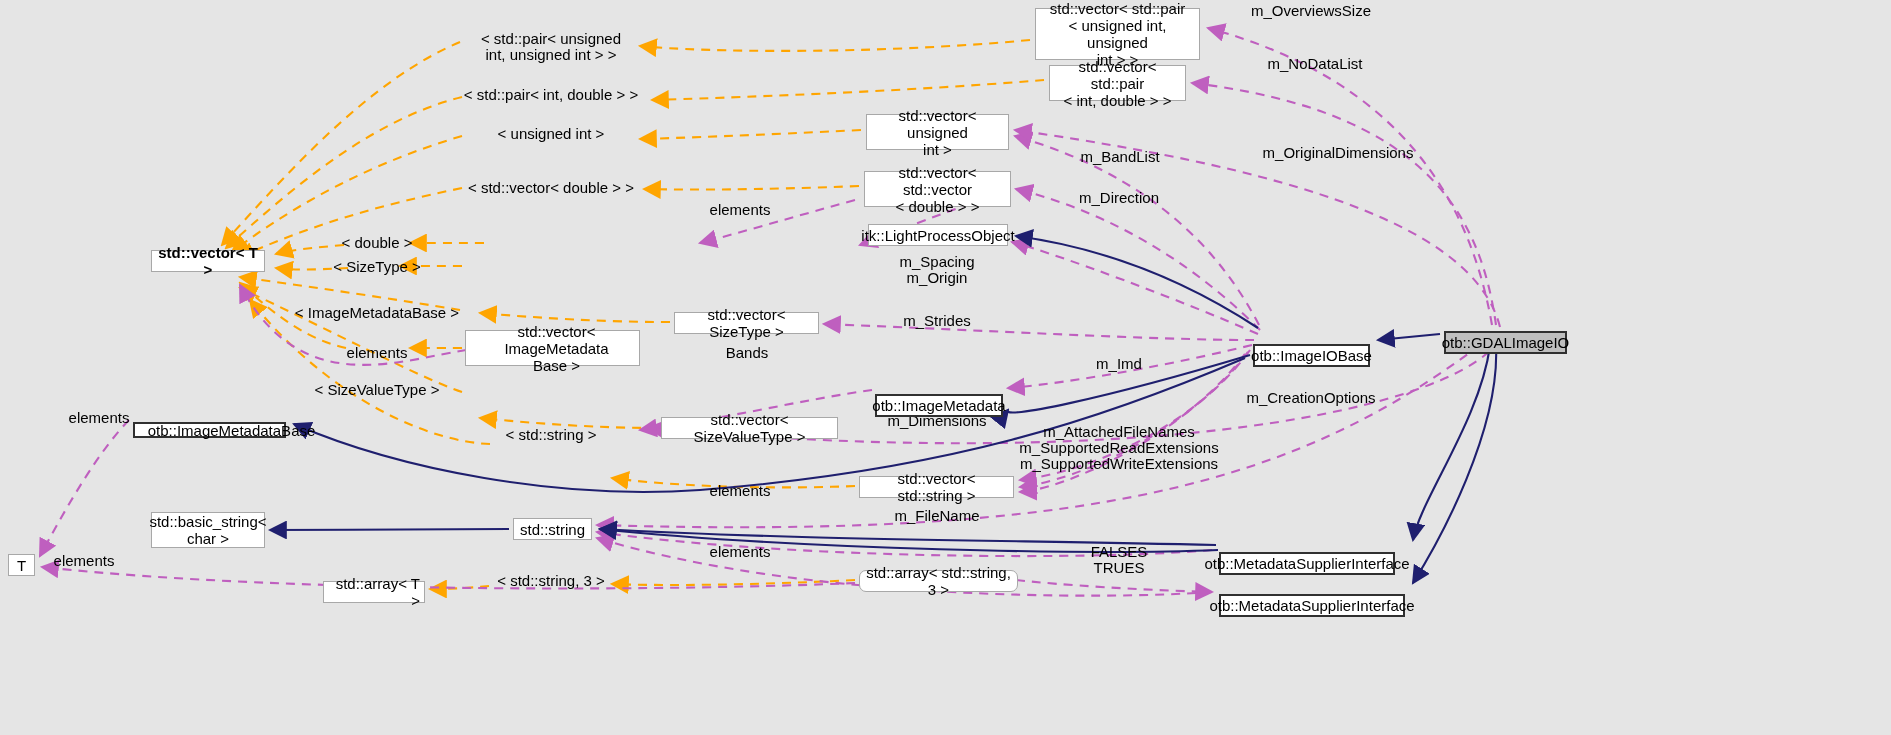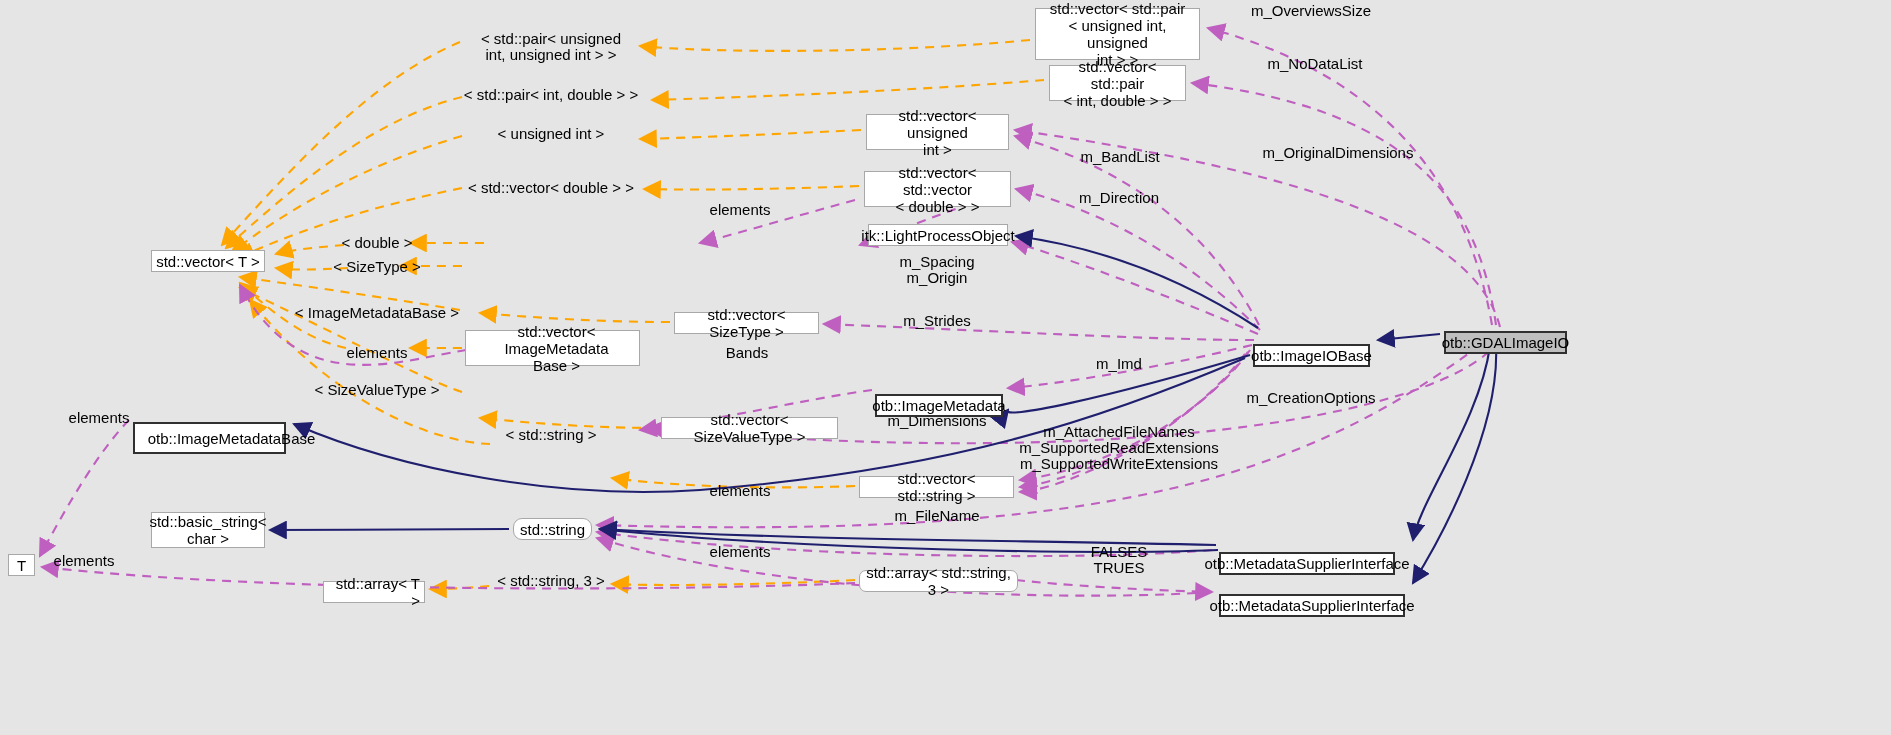--- a/index.html
+++ b/index.html
@@ -143,33 +143,33 @@
       <div class="node" style="left: 1035px; top: 8px; width: 165px; height: 52px;"><span>std::vector&lt; std::pair
 &lt; unsigned int, unsigned
 int &gt; &gt;</span></div>
       <div class="node" style="left: 1049px; top: 65px; width: 137px; height: 36px;"><span>std::vector&lt; std::pair
 &lt; int, double &gt; &gt;</span></div>
       <div class="node" style="left: 866px; top: 114px; width: 143px; height: 36px;"><span>std::vector&lt; unsigned
 int &gt;</span></div>
       <div class="node" style="left: 864px; top: 171px; width: 147px; height: 36px;"><span>std::vector&lt; std::vector
 &lt; double &gt; &gt;</span></div>
       <div class="node" style="left: 868px; top: 224px; width: 140px; height: 22px;"><span>itk::LightProcessObject</span></div>
-      <div class="node" style="left: 151px; top: 250px; width: 114px; height: 22px;"><span>std::vector&lt; T &gt;</span></div>
+      <div class="node" style="left: 151px; top: 250px; width: 114px; height: 22px; font-weight: bold;"><span>std::vector&lt; T &gt;</span></div>
       <div class="node" style="left: 674px; top: 312px; width: 145px; height: 22px;"><span>std::vector&lt; SizeType &gt;</span></div>
       <div class="node bold" style="left: 1253px; top: 331px; width: 117px; height: 23px;"><span>otb::ImageIOBase</span></div>
       <div class="node highlight" style="left: 1444px; top: 331px; width: 123px; height: 23px;"><span>otb::GDALImageIO</span></div>
       <div class="node" style="left: 465px; top: 330px; width: 175px; height: 36px; padding-left: 12px;"><span>std::vector&lt; ImageMetadata
 Base &gt;</span></div>
       <div class="node bold" style="left: 875px; top: 381px; width: 128px; height: 23px;"><span>otb::ImageMetadata</span></div>
-      <div class="node bold" style="left: 133px; top: 409px; width: 153px; height: 32px; padding-left: 48px;"><span>otb::ImageMetadataBase</span></div>
+      <div class="node bold" style="left: 133px; top: 409px; width: 153px; height: 16px; padding-left: 48px;"><span>otb::ImageMetadataBase</span></div>
       <div class="node" style="left: 661px; top: 417px; width: 177px; height: 22px;"><span>std::vector&lt; SizeValueType &gt;</span></div>
       <div class="node" style="left: 859px; top: 476px; width: 155px; height: 22px;"><span>std::vector&lt; std::string &gt;</span></div>
       <div class="node" style="left: 151px; top: 512px; width: 114px; height: 36px;"><span>std::basic_string&lt;
 char &gt;</span></div>
-      <div class="node" style="left: 513px; top: 518px; width: 79px; height: 22px; border-radius: 9px;"><span>std::string</span></div>
+      <div class="node" style="left: 513px; top: 518px; width: 79px; height: 22px;"><span>std::string</span></div>
       <div class="node bold" style="left: 1219px; top: 539px; width: 176px; height: 23px;"><span>otb::MetadataSupplierInterface</span></div>
       <div class="node" style="left: 8px; top: 554px; width: 27px; height: 22px;"><span>T</span></div>
       <div class="node bold" style="left: 1219px; top: 581px; width: 186px; height: 23px;"><span>otb::MetadataSupplierInterface</span></div>
       <div class="node" style="left: 323px; top: 581px; width: 102px; height: 22px; text-align: right;"><span>std::array&lt; T &gt;</span></div>
       <div class="node" style="left: 859px; top: 570px; width: 159px; height: 22px; border-radius: 7px;"><span>std::array&lt; std::string, 3 &gt;</span></div>
     </div>
   <div id="labels">
       <div class="edge-label" style="left: 551px; top: 31px;">&lt; std::pair&lt; unsigned
 int, unsigned int &gt; &gt;</div>
       <div class="edge-label" style="left: 551px; top: 87px;">&lt; std::pair&lt; int, double &gt; &gt;</div>

